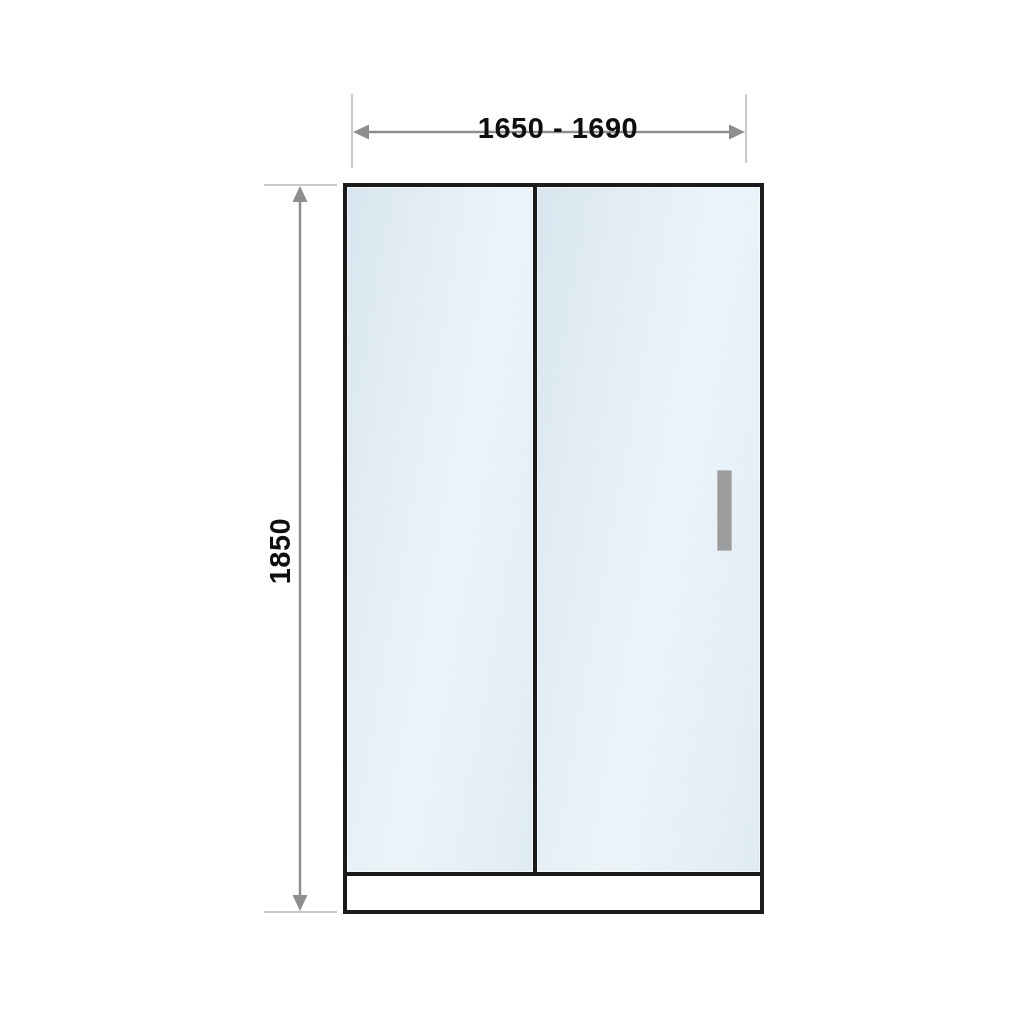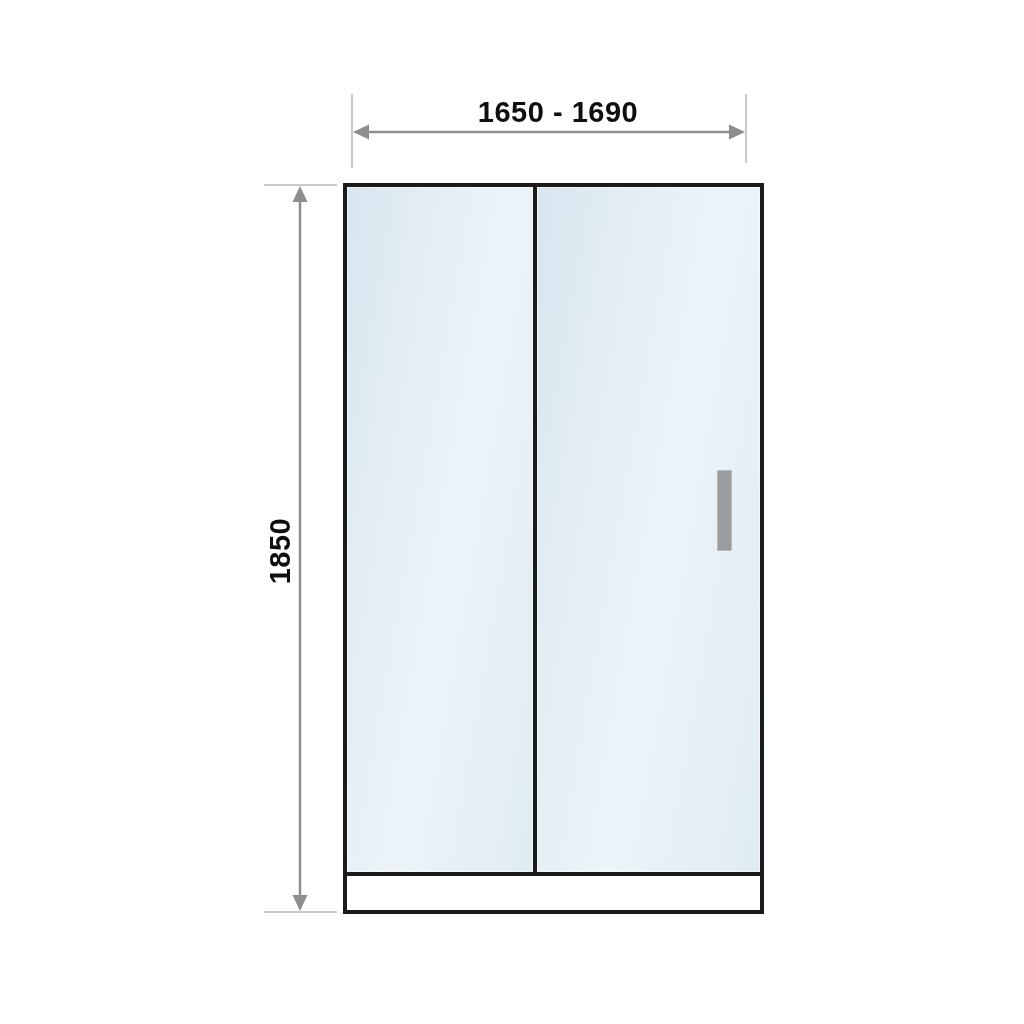--- a/index.html
+++ b/index.html
@@ -64,21 +64,21 @@
   
   .dim-label {
     position: absolute;
     color: #0f0f0f;
     font-weight: bold;
     font-size: 29px;
     letter-spacing: 0.5px;
     white-space: nowrap;
   }
   .dim-label.horizontal {
-    left: 352px; top: 96px;
+    left: 352px; top: 112px;
     width: 412px;
     text-align: center;
   }
   .dim-label.vertical {
     left: 220px; top: 536px;
     width: 120px; height: 30px;
     line-height: 30px;
     text-align: center;
     transform: rotate(-90deg);
     transform-origin: center center;

